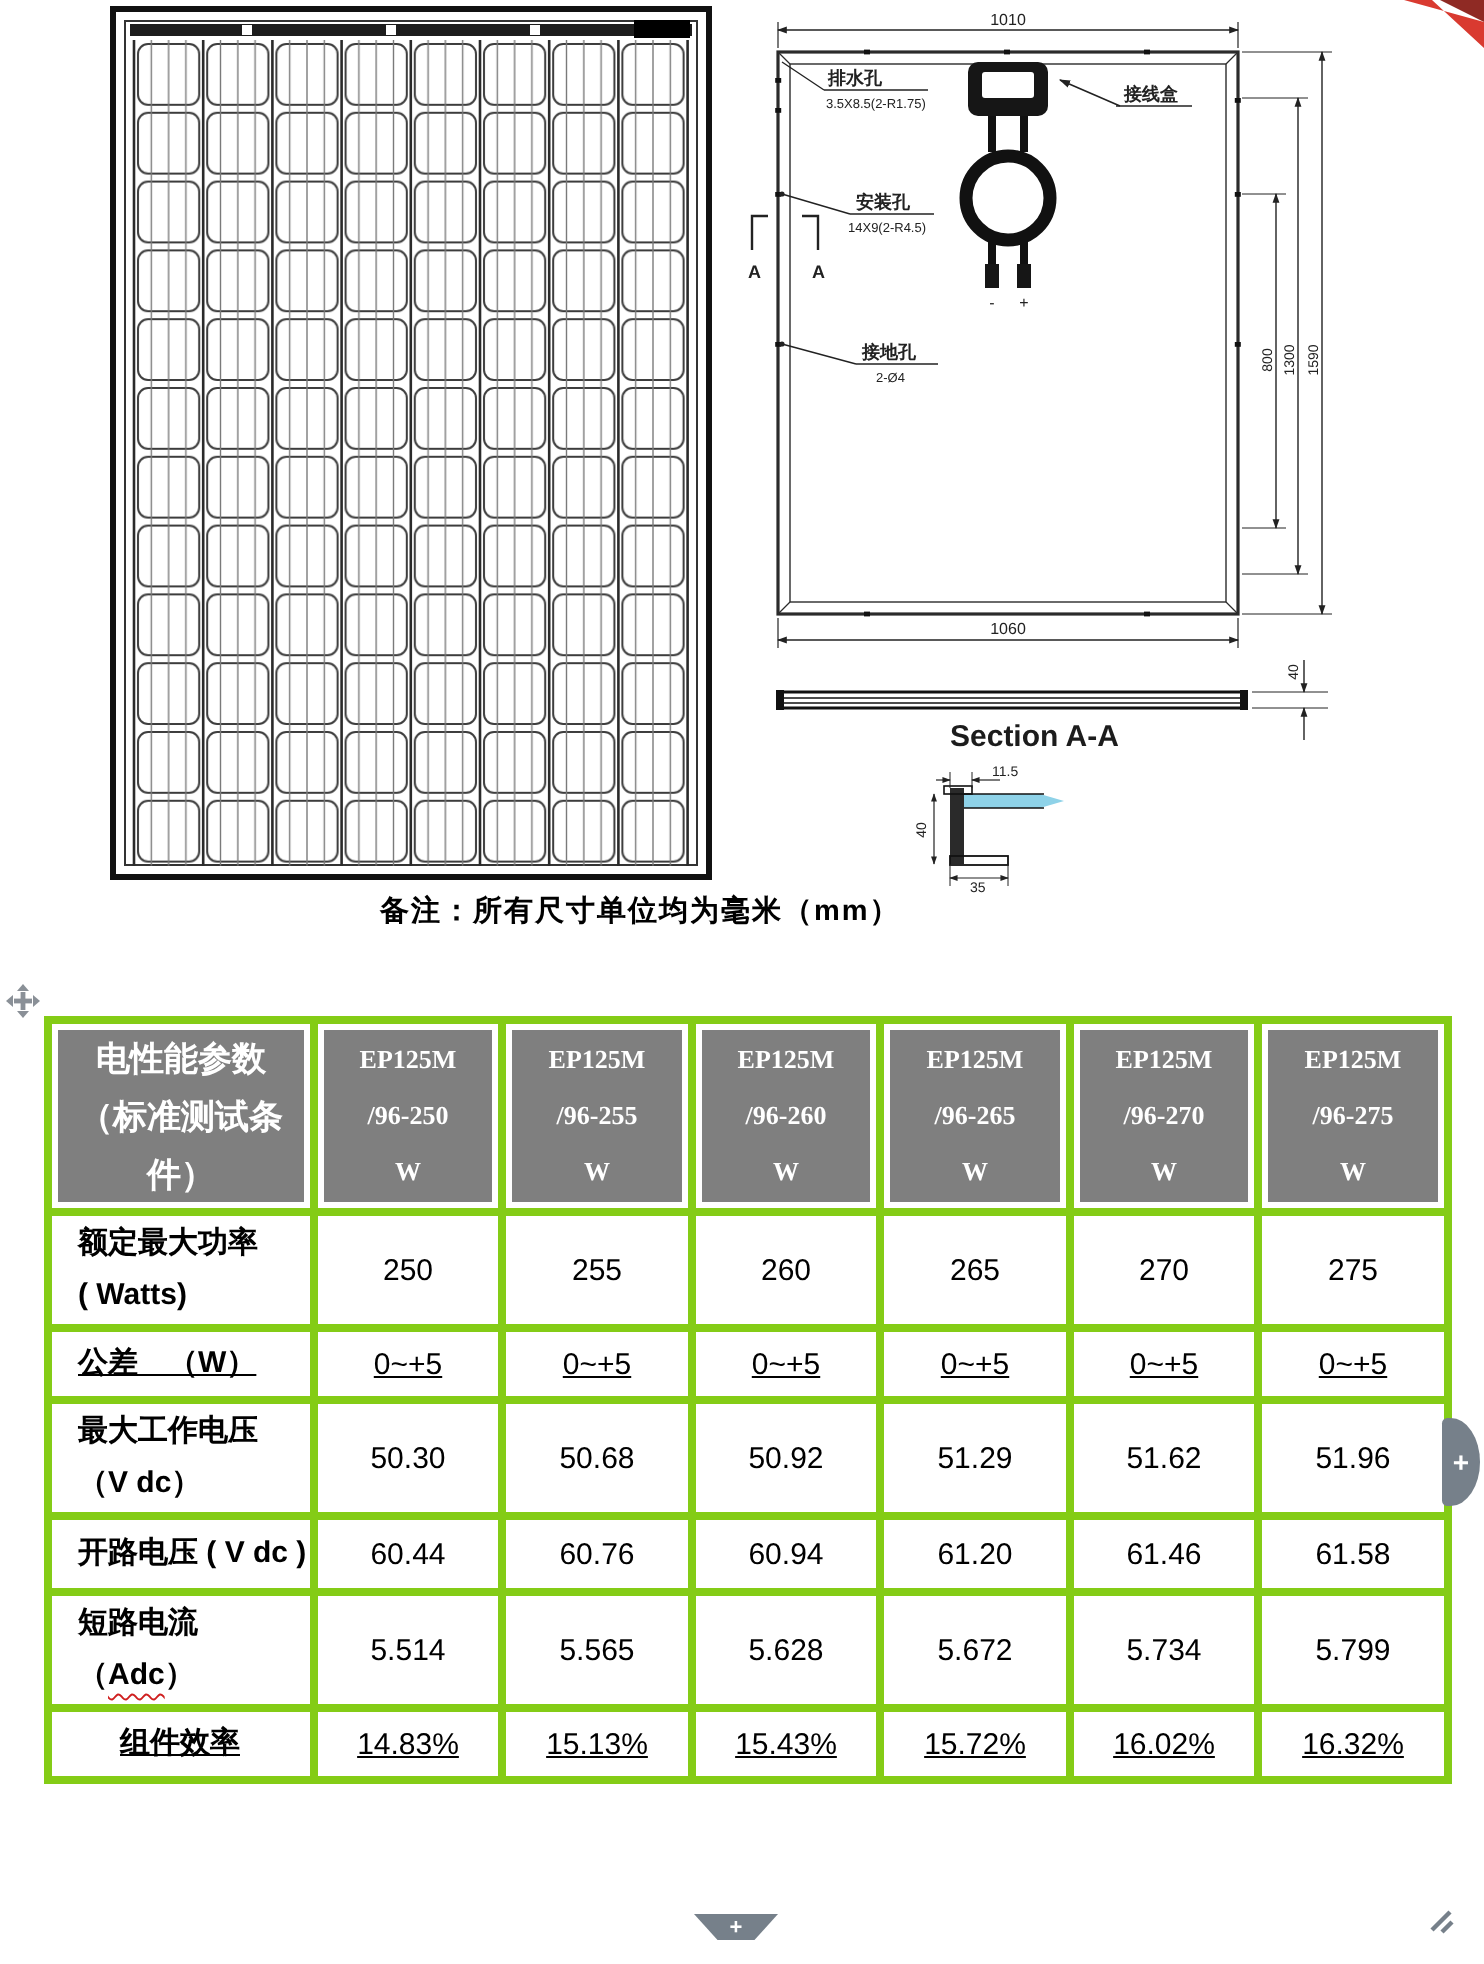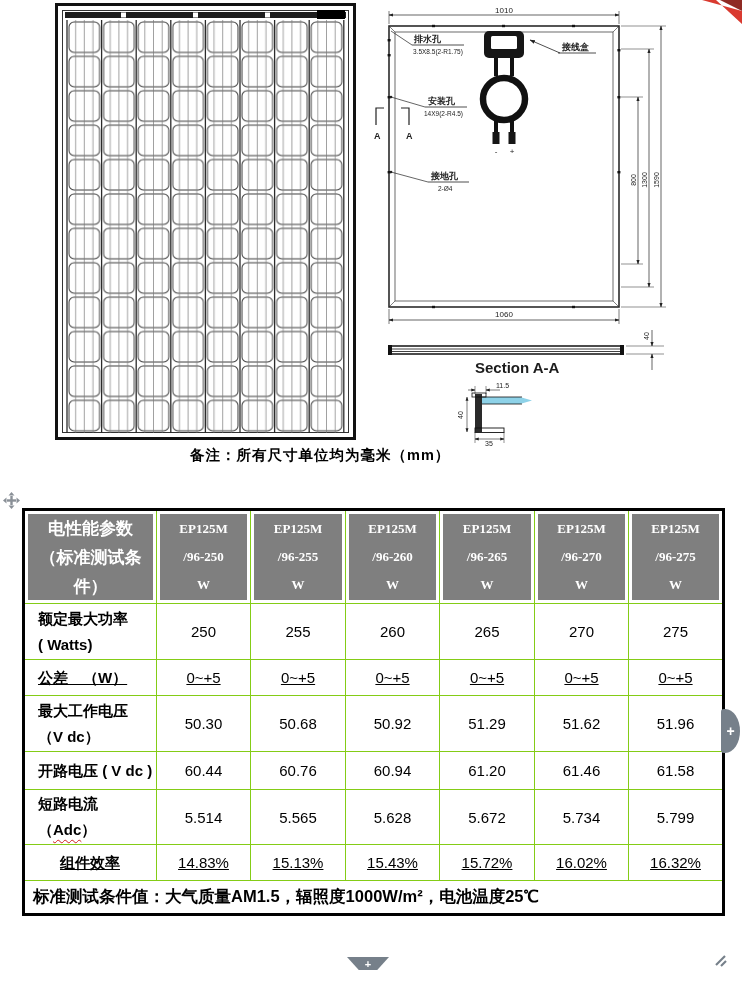--- a/index.html
+++ b/index.html
@@ -14,21 +14,21 @@
   .lbl{font-size:9px;font-weight:bold;}
   .spec{font-size:6.5px;}
   .sectionAA{font-size:15px;font-weight:600;fill:#1c1c1c;}
 
   
   #note{left:190px;top:446px;font-size:14.5px;font-weight:bold;letter-spacing:1px;}
 
   
   #spec-table{position:absolute;left:22px;top:508px;width:700px;border-collapse:collapse;
               table-layout:fixed;border:3px solid #000;}
-  #spec-table th,#spec-table td{border:1px solid #84cc16;overflow:hidden;}
+  #spec-table th,#spec-table td{border:4px solid #84cc16;overflow:hidden;}
   #spec-table thead th{background:#7f7f7f;color:#fff;box-shadow:inset 0 0 0 3px #fff;
       font-family:"Liberation Serif",serif;font-weight:bold;font-size:13px;line-height:28px;
       height:90px;vertical-align:middle;text-align:center;white-space:pre-line;}
   #spec-table th.param{font-family:"Liberation Sans",sans-serif;font-size:17px;line-height:29px;}
   td.label{font-size:15px;font-weight:600;padding-left:13px;white-space:pre-line;line-height:26px;
            vertical-align:middle;}
   td.label.center{text-align:center;padding-left:0;}
   td.val{text-align:center;font-size:15px;font-weight:400;vertical-align:middle;}
   tr.h56{height:56px;} tr.h36{height:36px;text-decoration:underline;} tr.h38{height:38px;} tr.h34{height:34px;}
   td.footer{font-size:16.5px;font-weight:bold;padding:4px 8px;vertical-align:middle;}
@@ -323,23 +323,20 @@
     </tr>
     <tr class="h36">
       <td class="label center">组件效率</td>
       <td class="val">14.83%</td>
       <td class="val">15.13%</td>
       <td class="val">15.43%</td>
       <td class="val">15.72%</td>
       <td class="val">16.02%</td>
       <td class="val">16.32%</td>
     </tr>
-    <tr class="h34">
-      <td class="footer" colspan="7">标准测试条件值：大气质量AM1.5，辐照度1000W/m²，电池温度25℃</td>
-    </tr>
   </tbody>
 </table>
 
 <div class="abs" id="side-plus">
   <span>+</span>
 </div>
 <div class="abs" id="bottom-plus">
   <span>+</span>
 </div>
 <svg class="abs" style="left:714px;top:954px" width="13" height="13" viewBox="0 0 13 13">

